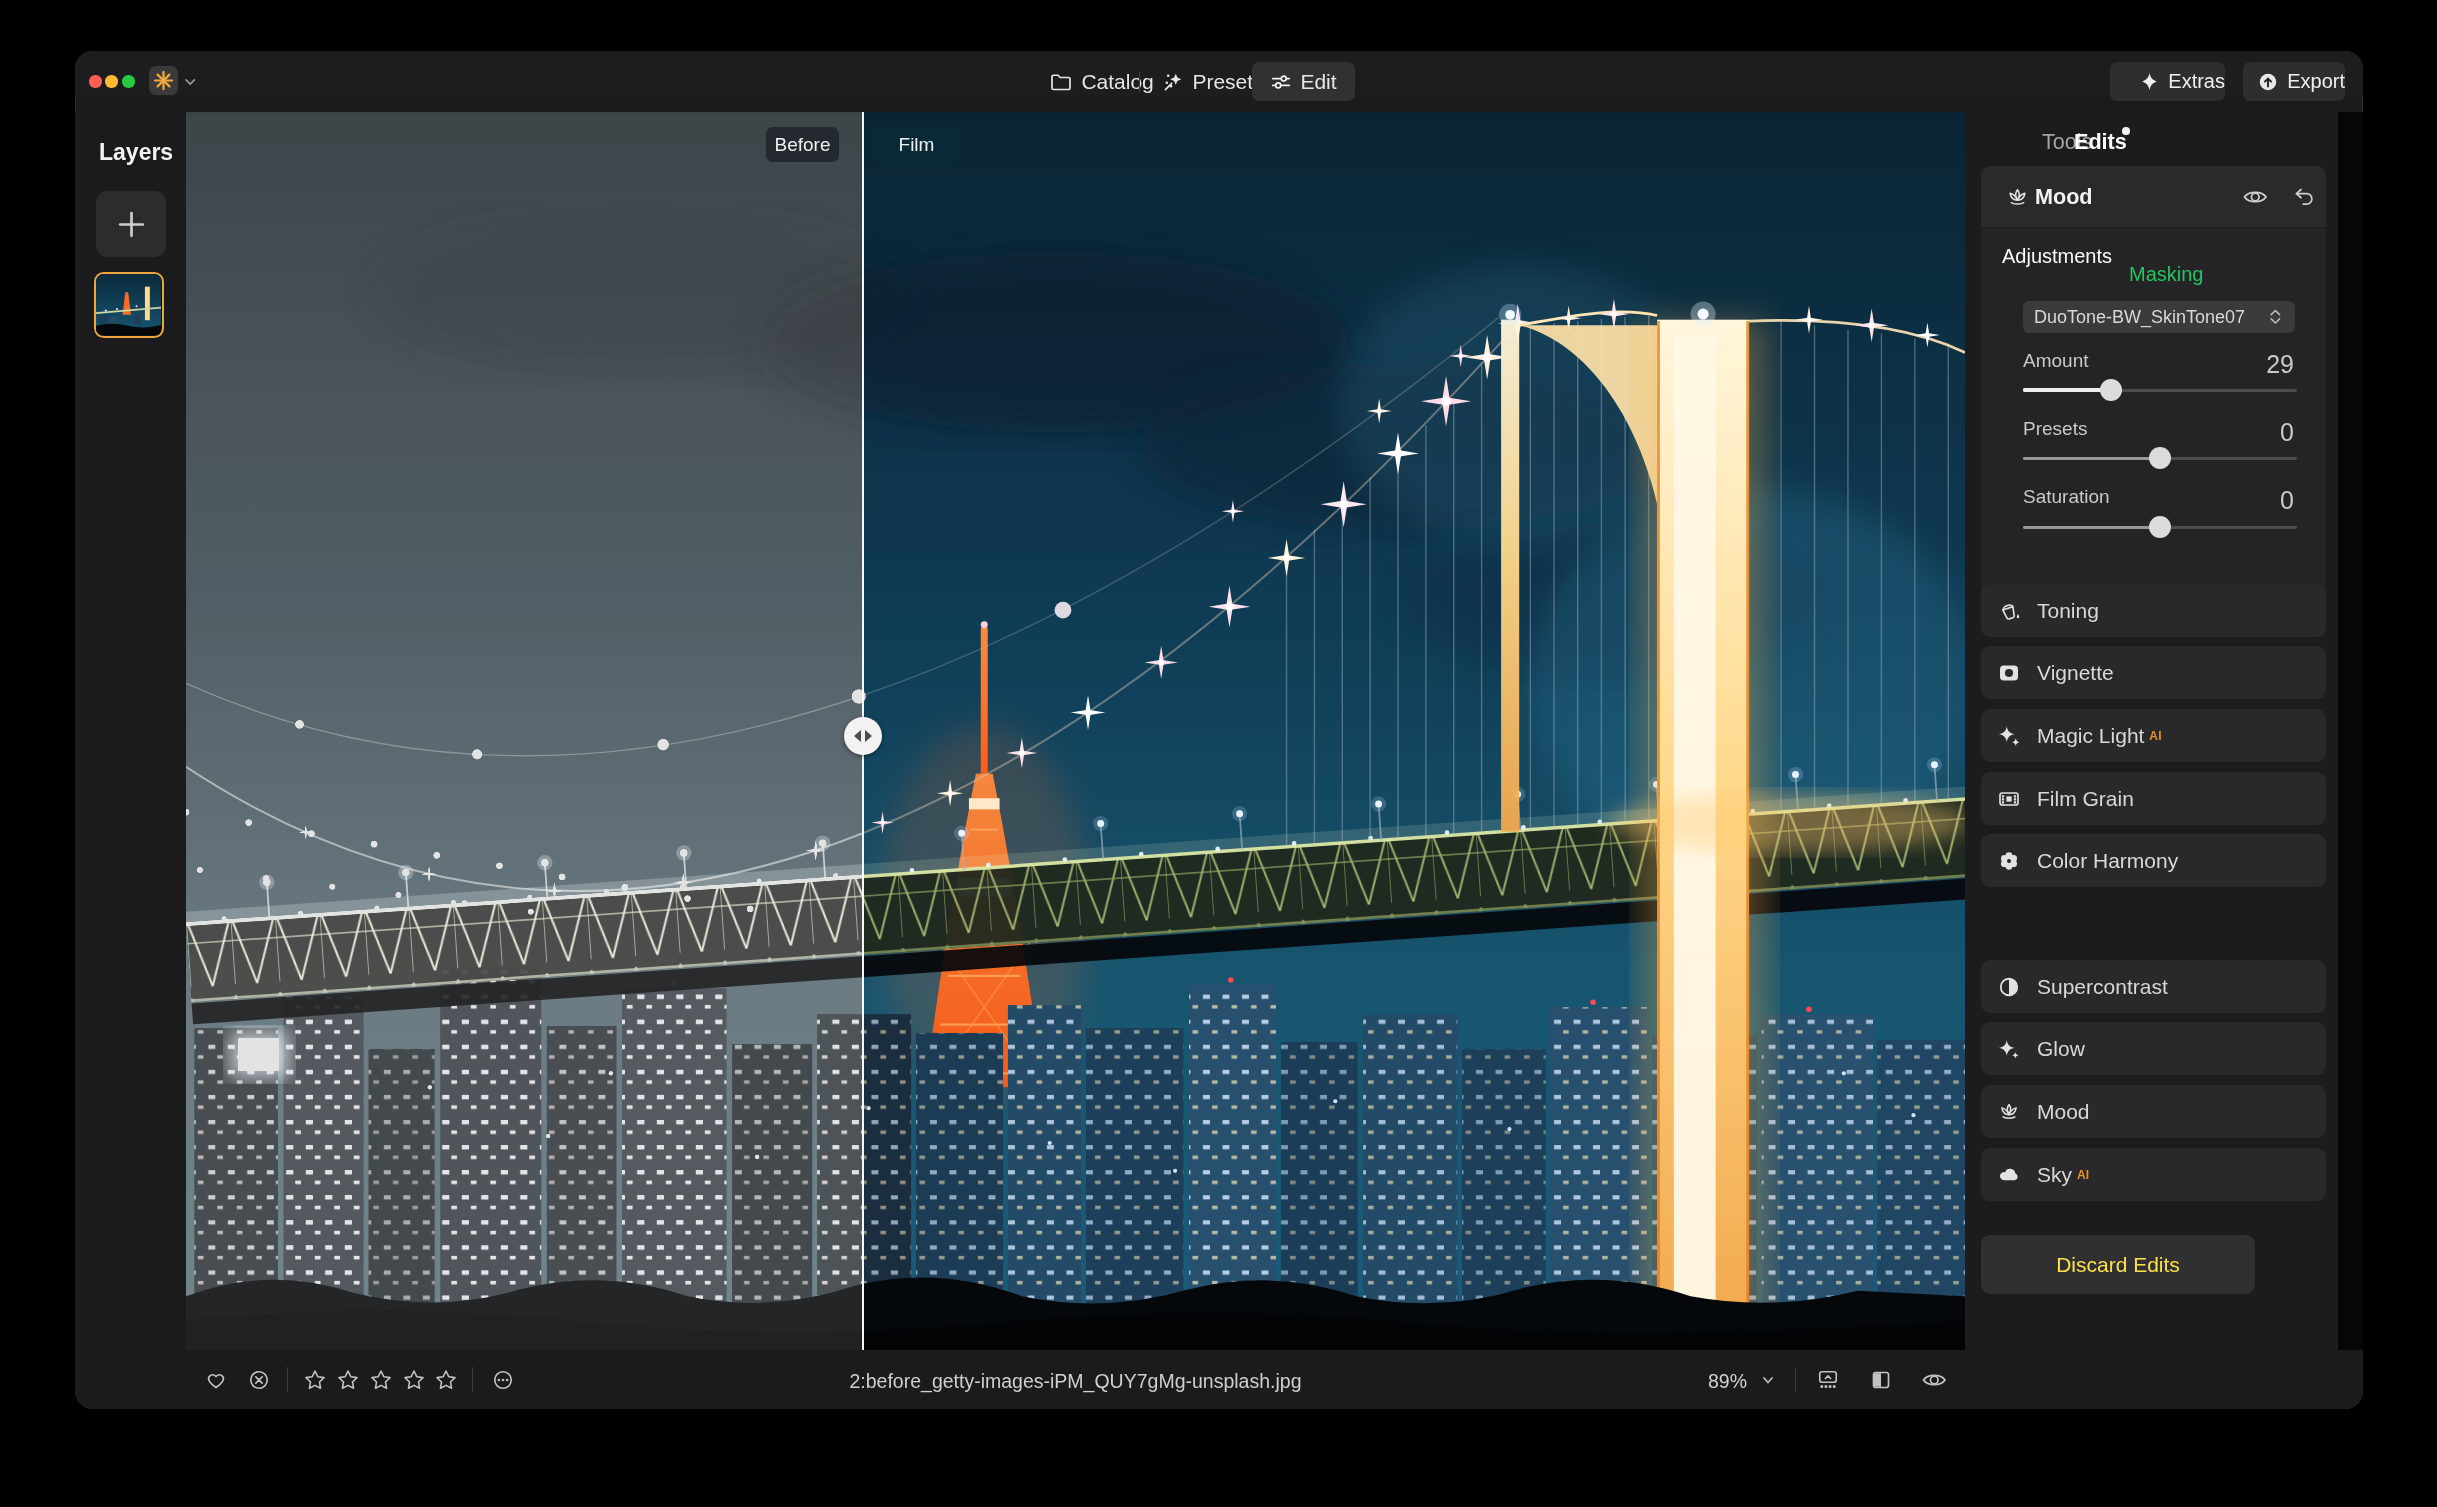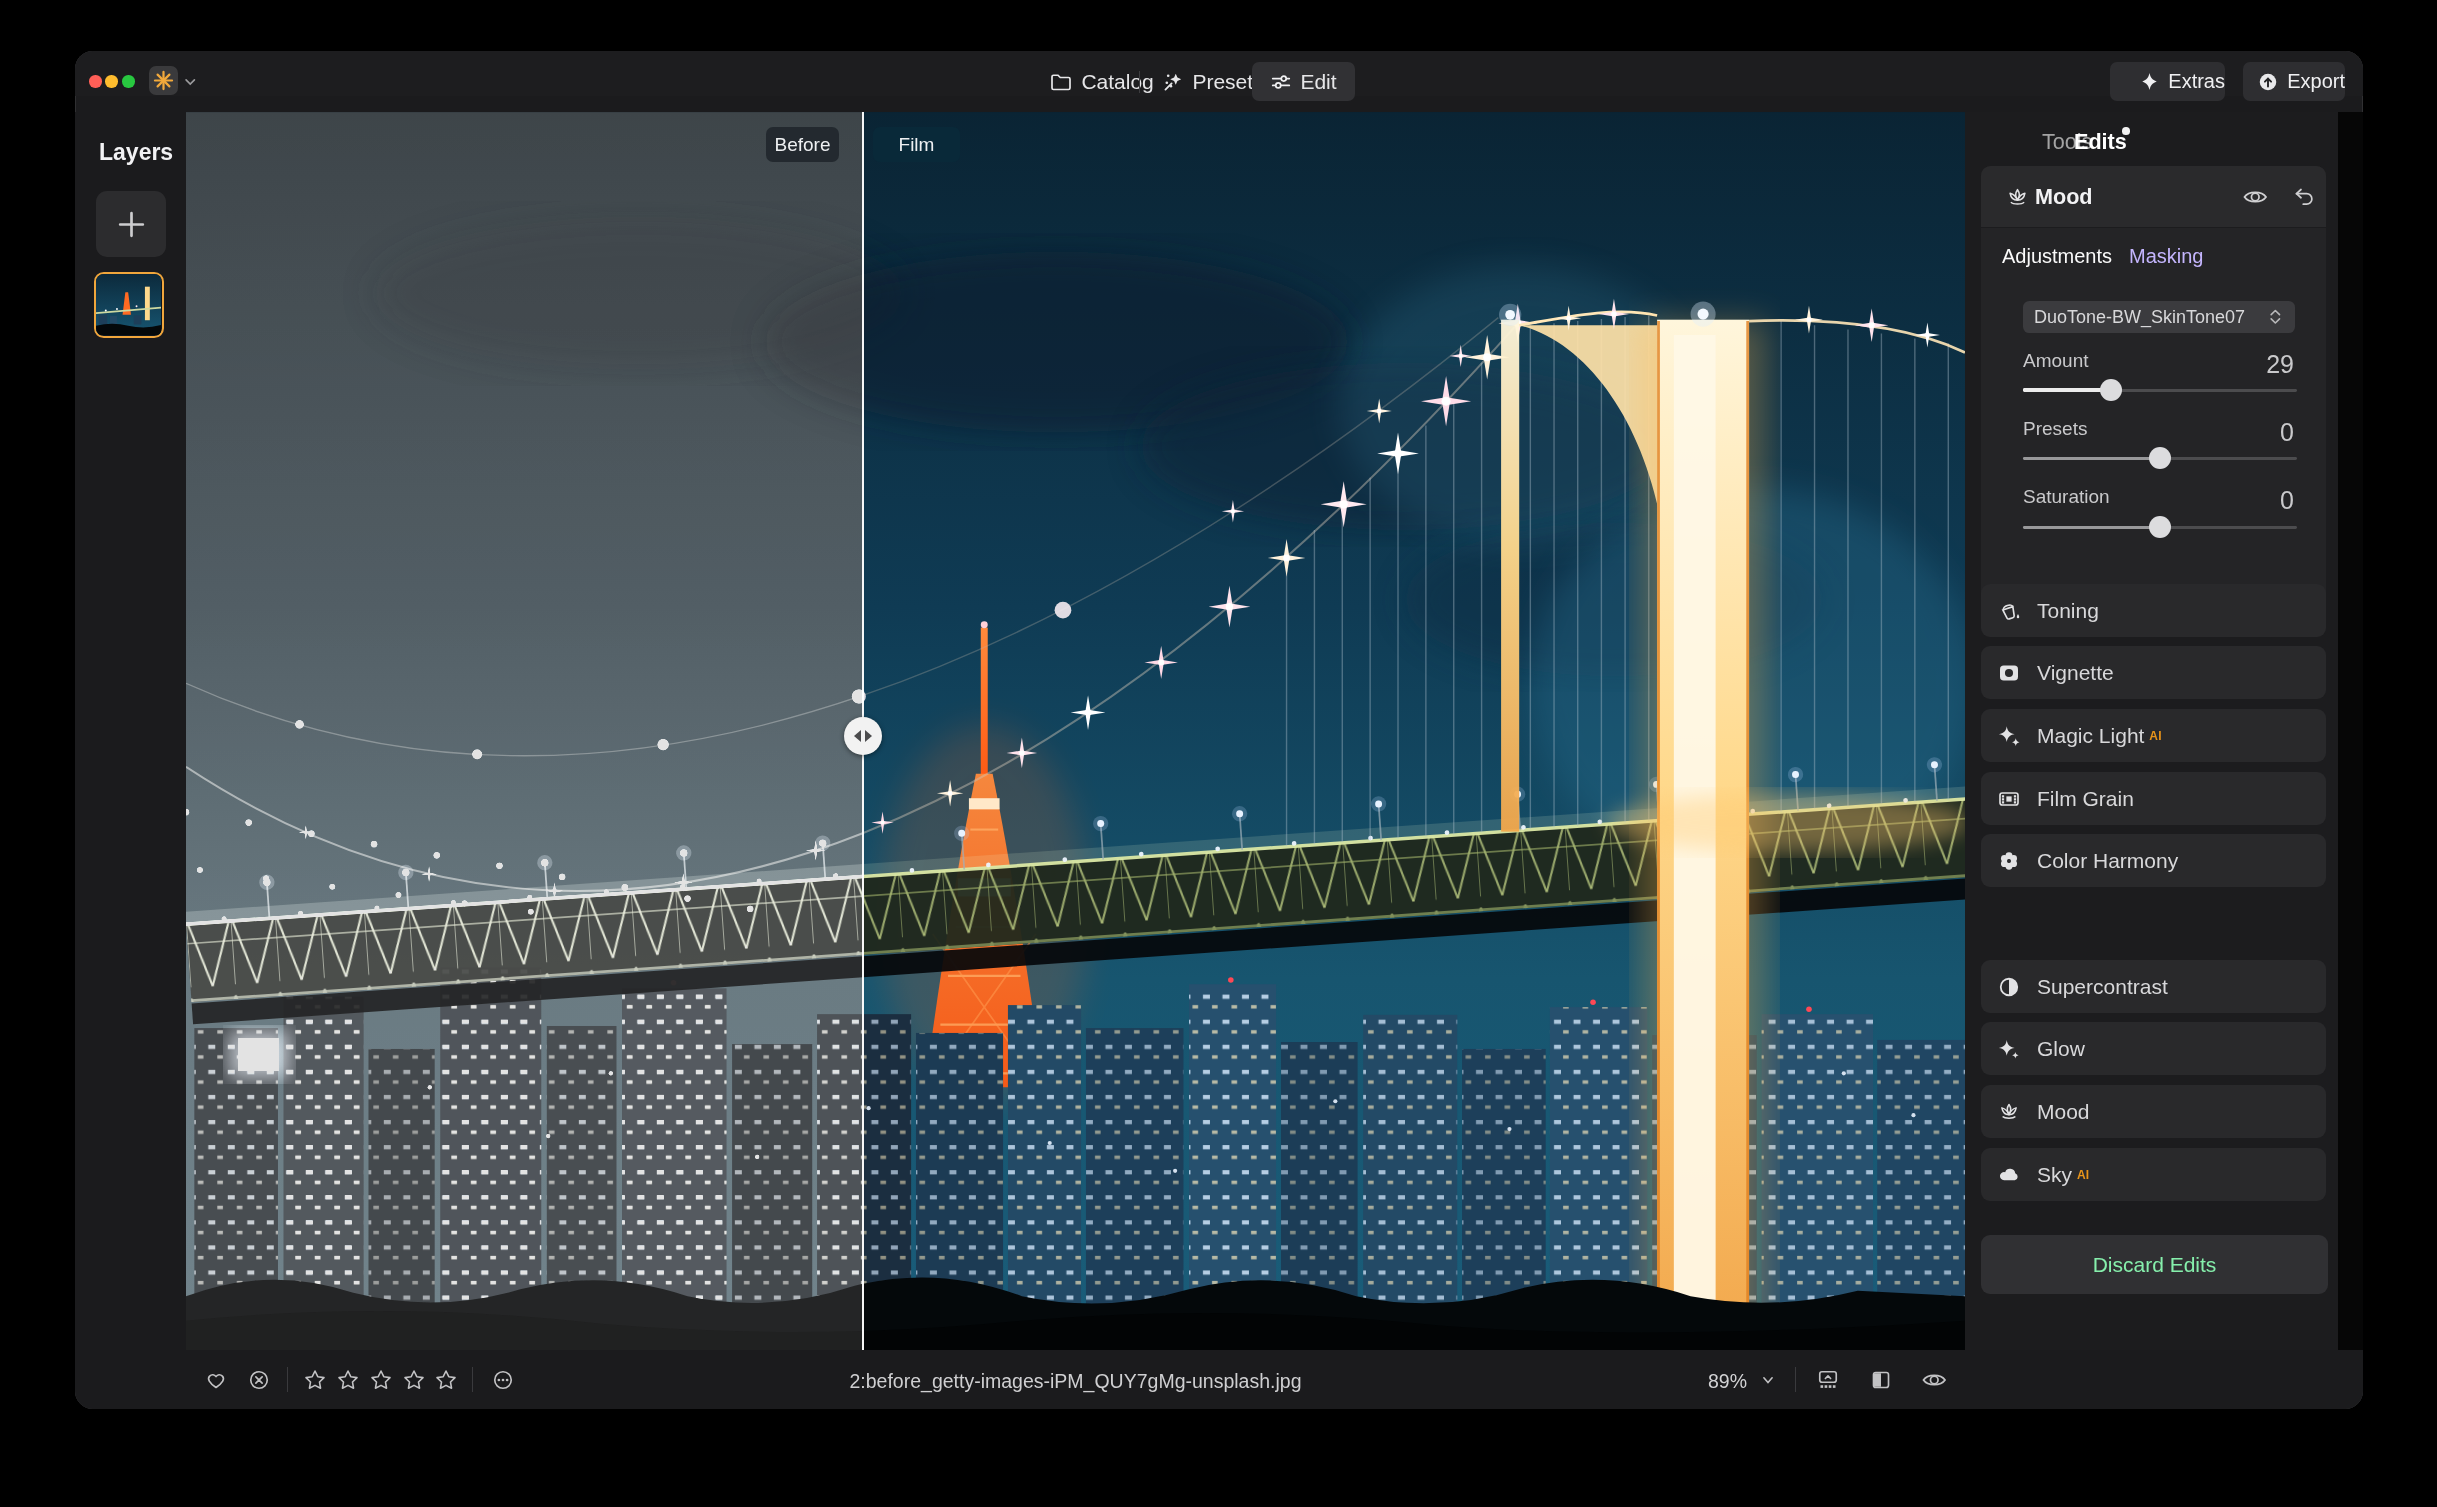--- a/index.html
+++ b/index.html
@@ -49,38 +49,38 @@
   .ptab{position:absolute;top:16.7px;font-size:21.6px;}
   .ptab.tools{left:33px;color:#a3a3a3;margin-left:44px;}
   .ptab.edits{left:109px;color:#ffffff;font-weight:700;}
   .edits-dot{position:absolute;left:157px;top:15.3px;width:7.7px;height:7.7px;border-radius:50%;background:#f2f2f2;}
   .mood-card{position:absolute;left:16px;top:54px;width:345px;height:449px;background:#242426;border-radius:9.8px;overflow:hidden;}
   .mood-head{position:absolute;left:0;top:0;width:100%;height:61px;background:#2a2a2c;border-bottom:0.7px solid #1c1c1e;}
   .mood-title{position:absolute;left:54px;top:18px;font-size:21.6px;font-weight:700;color:#f2f2f4;}
   .hicon{position:absolute;top:19px;color:#d4d4d6;}
   .adj-tab{position:absolute;top:79px;font-size:20px;}
   .adj-tab.a{left:21px;color:#fafafa;}
-  .adj-tab.m{left:148px;color:#c4b5fd;}
+  .adj-tab.m{left:148px;color:#22c55e;margin-top:18px;}
   .preset-select{position:absolute;left:42px;top:135px;width:272px;height:32px;background:#3b3b3e;border-radius:6.3px;
                  display:flex;align-items:center;color:#d8d8da;font-size:18px;padding:0 11px;box-sizing:border-box;}
   .preset-select .txt{flex:1;}
   .s-label{position:absolute;left:42px;font-size:19px;color:#c9c9cb;}
   .s-value{position:absolute;right:32px;font-size:25px;color:#c9c9cb;}
   .s-track{position:absolute;left:42px;width:274px;height:22px;}
   .s-base{position:absolute;left:0;right:0;top:9.8px;height:2.8px;border-radius:1.4px;background:#4c4c4e;}
   .s-fill{position:absolute;left:0;top:9.8px;height:2.8px;border-radius:1.4px;background:#98989a;}
   .s-track.primary .s-fill{background:#ececec;height:3.5px;top:9.4px;}
   .s-knob{position:absolute;top:0;width:22px;height:22px;margin-left:-11px;border-radius:50%;background:#dcdcde;}
   .tool-card{position:absolute;left:16px;width:345px;height:53px;background:#29292b;border-radius:9px;
              display:flex;align-items:center;color:#d8d8da;}
   .tool-card .ticon{width:56px;display:flex;justify-content:center;color:#e2e2e4;}
   .tool-card .tlabel{font-size:21px;}
   .ai-sup{font-size:12px;font-weight:700;color:#e8941a;vertical-align:super;margin-left:4.9px;letter-spacing:0.3px;}
-  .discard{position:absolute;left:16px;top:1123px;width:347px;height:59px;background:#303033;border-radius:9px;
-           display:flex;align-items:center;justify-content:center;font-size:21px;color:#86efac;}
+  .discard{position:absolute;left:16px;top:1123px;width:274px;height:59px;background:#303033;border-radius:9px;
+           display:flex;align-items:center;justify-content:center;font-size:21px;color:#fde047;}
   
   .statusbar{position:absolute;left:0;top:1299px;width:2288px;height:59px;background:#1b1b1d;color:#c2c2c4;}
   .sb-ic{position:absolute;top:18px;}
   .sb-div{position:absolute;top:17.4px;width:1.4px;height:25px;background:#3a3a3d;}
   .filename{position:absolute;left:111px;top:19.5px;width:1779px;text-align:center;font-size:19.5px;color:#cfcfd1;}
   .zoomlbl{position:absolute;top:20px;font-size:19.5px;color:#d2d2d4;}
   svg{display:block;}
 </style>
 </head>
 <body>

